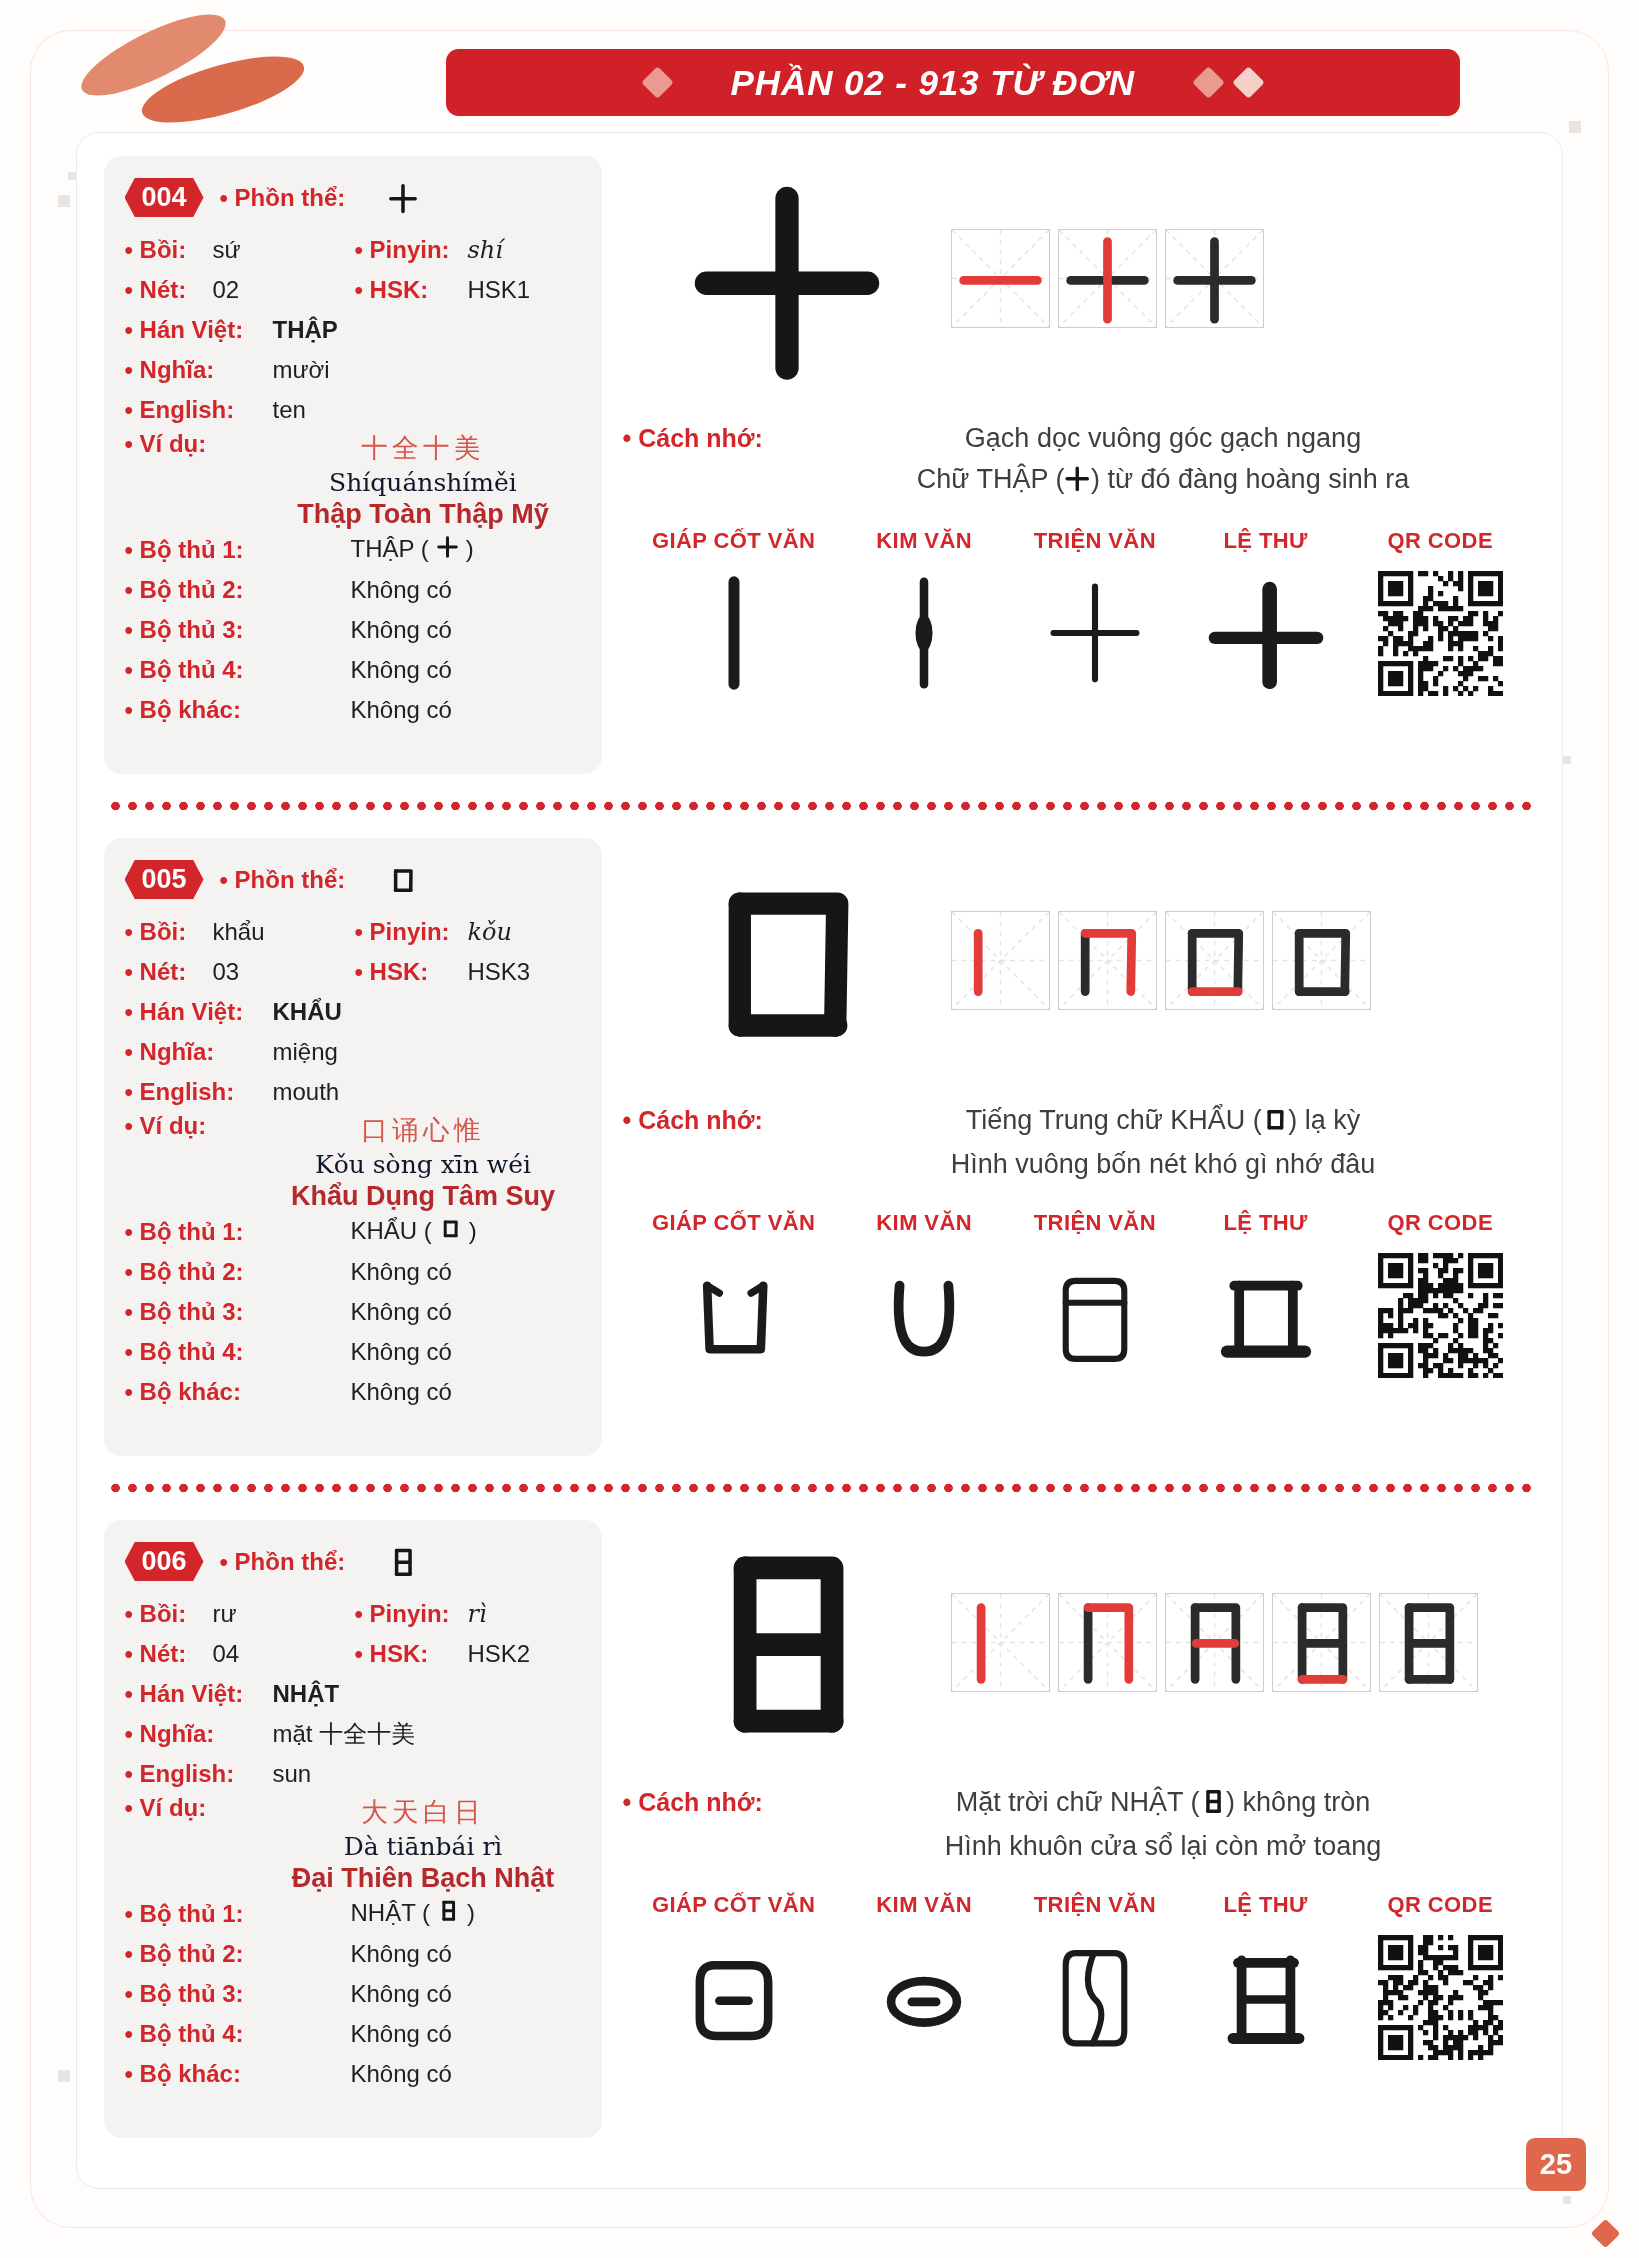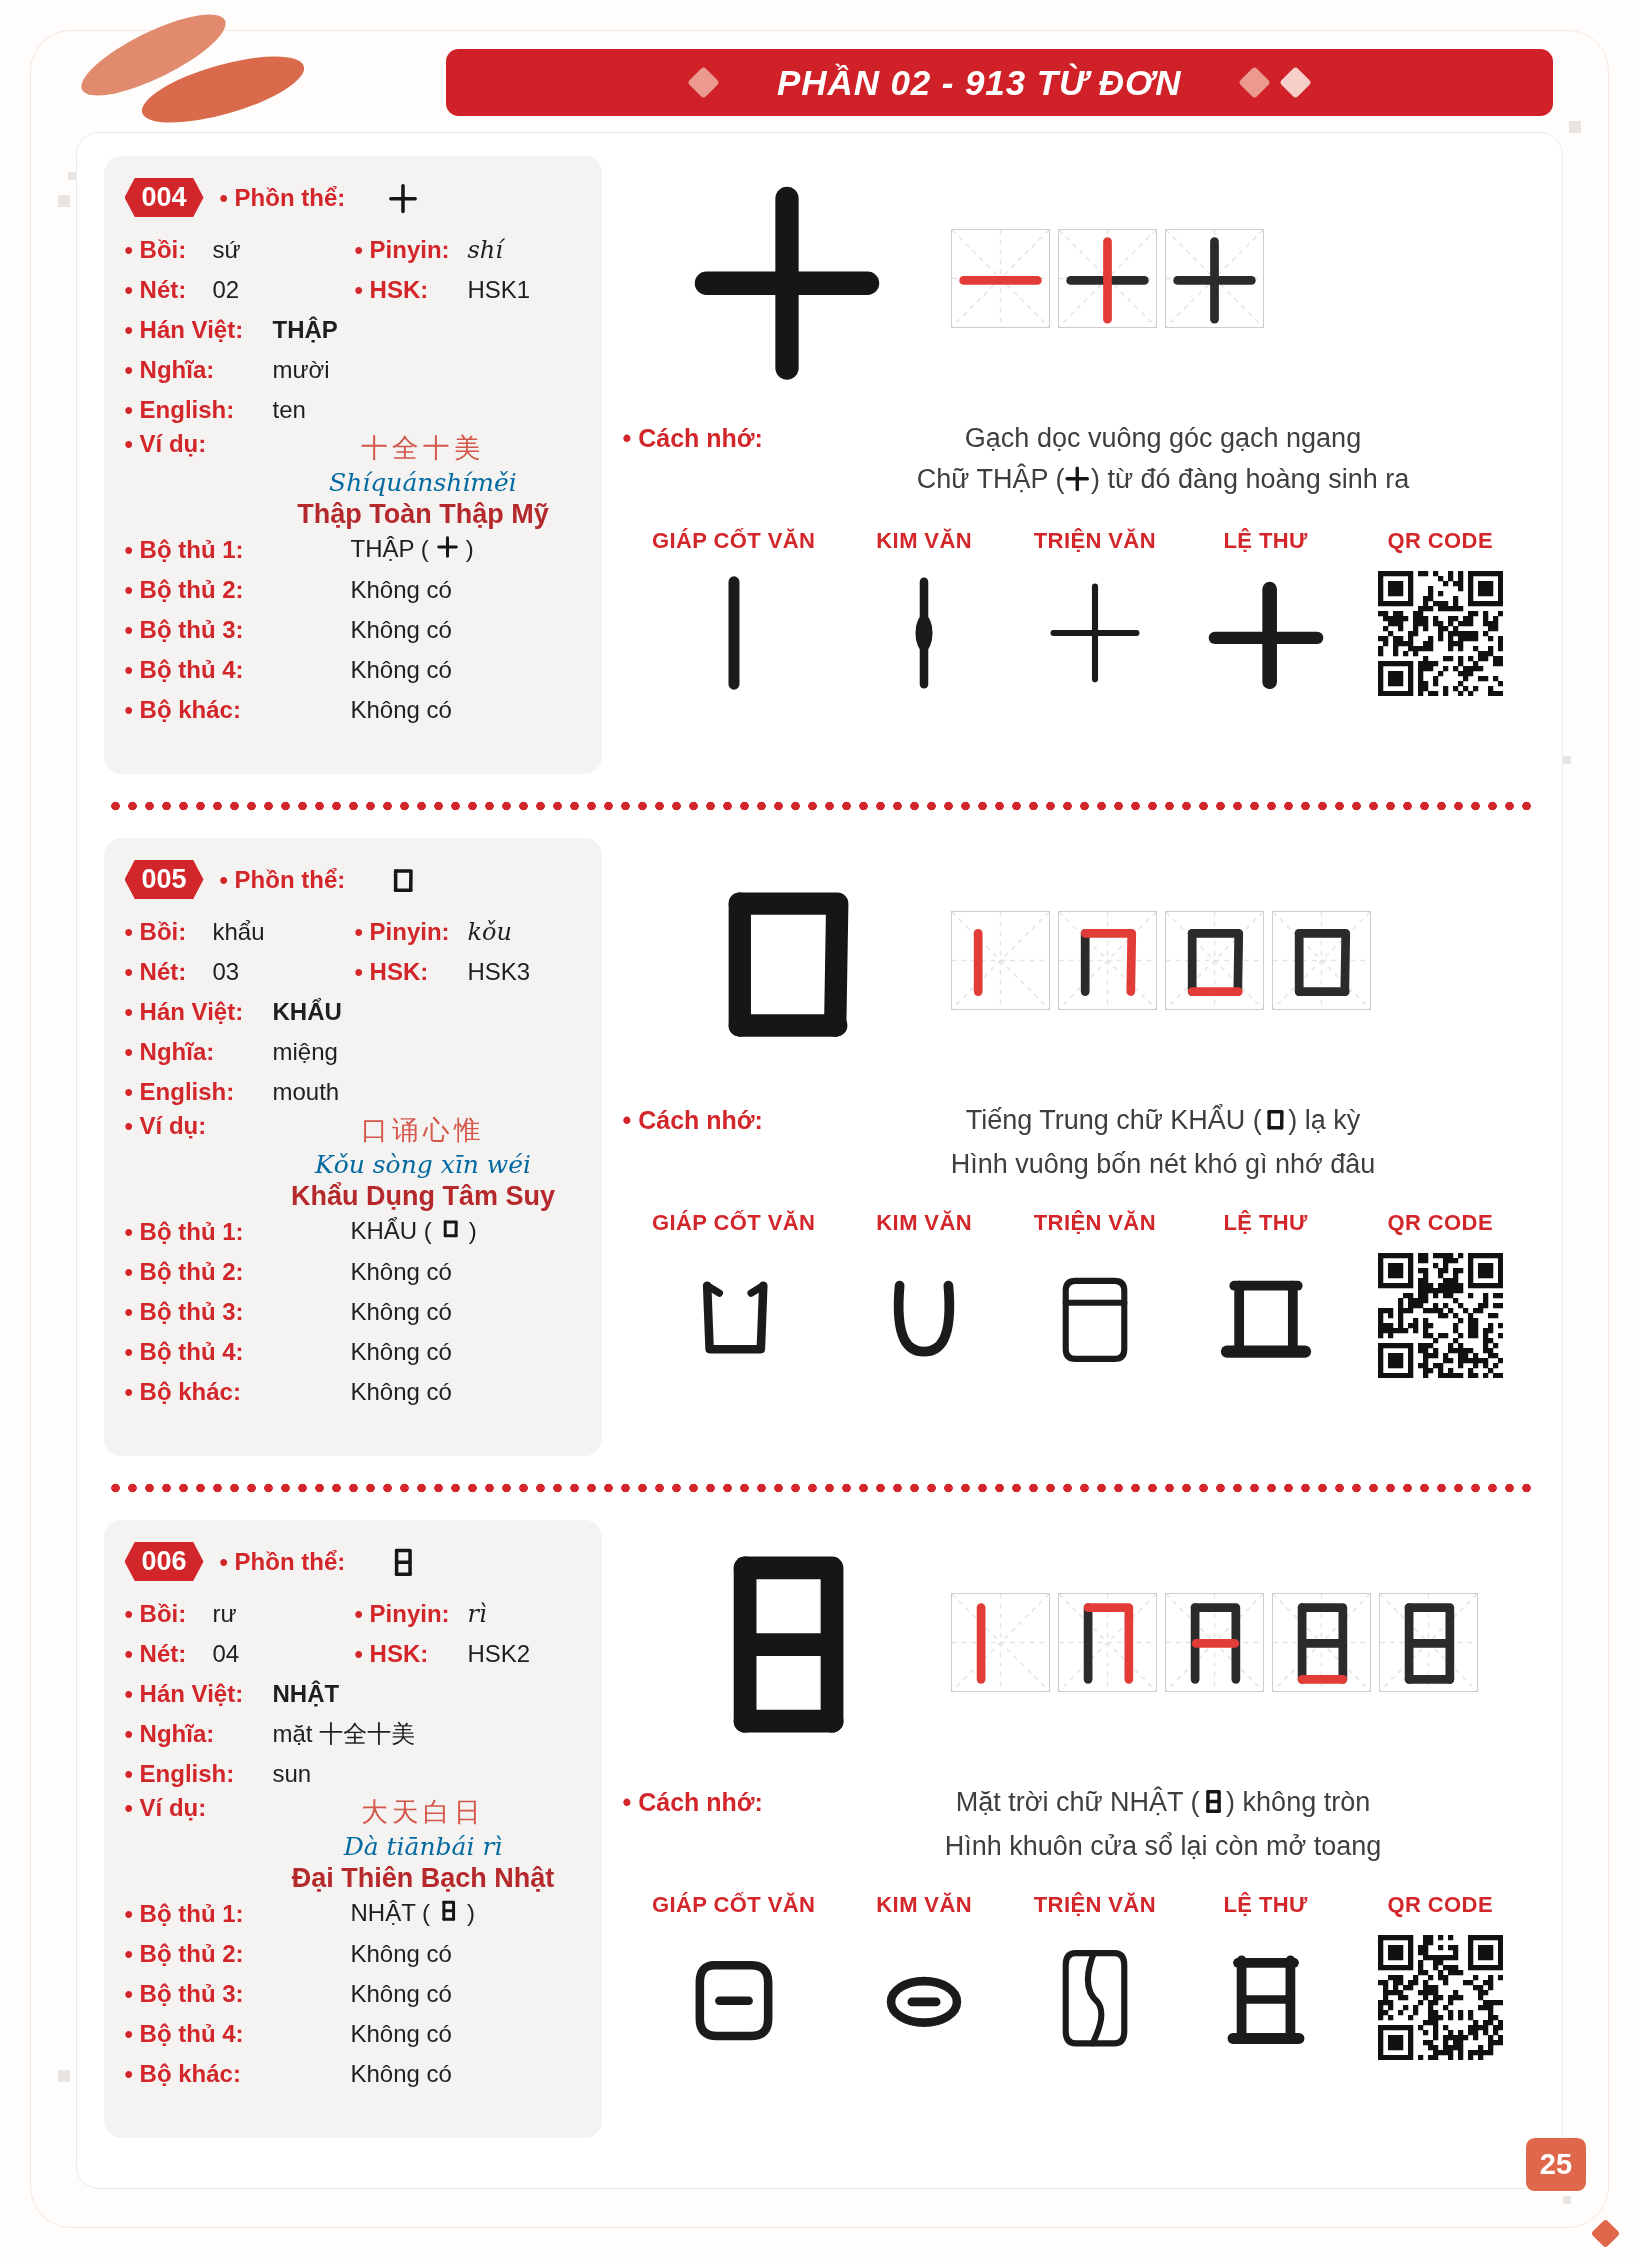--- a/index.html
+++ b/index.html
@@ -7,21 +7,21 @@
   body{font-family:"Liberation Sans","DejaVu Sans",sans-serif;color:#1f1f1f}
   .page{position:relative;width:1639px;height:2258px;background:#fffdfc;overflow:hidden}
   .frame{position:absolute;inset:30px;border:1.8px solid #f6e6df;border-radius:41px;pointer-events:none}
 
   
   .leaf{position:absolute;border-radius:50%}
   .leaf1{left:74px;top:32px;width:159px;height:46px;background:#e18a6d;transform:rotate(-26deg)}
   .leaf2{left:139px;top:65px;width:168px;height:49px;background:#d96a4b;transform:rotate(-16deg)}
 
   
-  .hbar{position:absolute;left:446px;top:49px;width:1107px;height:67px;background:#cf2127;border-radius:12.4px;
+  .hbar{position:absolute;left:446px;top:49px;width:1014px;height:67px;background:#cf2127;border-radius:12.4px;
         display:flex;align-items:center;justify-content:center;gap:62px;color:#fff}
   .htitle{font-size:35px;font-weight:800;font-style:italic;letter-spacing:0.9px;white-space:nowrap}
   .diamond{width:23px;height:23px;transform:rotate(45deg);border-radius:3.5px;flex:0 0 auto}
   .d1{background:#ec9a90}.d2{background:#ec9a90}.d3{background:#f6cfc8}
   .hright{display:flex;gap:17.6px}
 
   
   .card{position:absolute;left:76px;top:132px;width:1487px;height:2057px;background:#fff;
         border:1.8px solid #eceae8;border-radius:23px;padding:23px 26.5px;}
   .px{position:absolute;background:#e7e4e1;width:12.4px;height:12.4px}
@@ -42,21 +42,21 @@
   .lp > .row > .lbl{min-width:148px}
   .two-col{display:grid;grid-template-columns:1fr 1fr;column-gap:4px}
   .colA .lbl{min-width:88px}
   .colB .lbl{min-width:113px}
   .val{color:#1f1f1f}
   .val.strong{font-weight:700}
   .val.pinyin{font-family:"DejaVu Serif","Liberation Serif",serif;font-style:italic}
   .row.vidu{align-items:flex-start}
   .example{flex:1;text-align:center;padding-right:7px}
   .ex-cn{color:#d4574b;font-size:26.5px;letter-spacing:4.4px;font-family:"DejaVu Serif","Liberation Serif",serif;min-height:34px}
-  .ex-py{color:#0369a1;font-family:"DejaVu Serif","Liberation Serif",serif;font-style:italic;font-size:25px;margin:1.8px 0}
+  .ex-py{color:#0f172a;font-family:"DejaVu Serif","Liberation Serif",serif;font-size:25px;margin:1.8px 0}
   .ex-vi{color:#b5282c;font-weight:700;font-size:27px}
   .row.bt .val{padding-left:78px;display:inline-flex;align-items:flex-start;gap:7px}
 
   
   .rp{display:flex;flex-direction:column;padding-top:1.8px}
   .char-row{display:flex;align-items:center;margin-top:3.5px;height:235px}
   .big-wrap{width:328px;display:flex;justify-content:center;align-items:center}
   .stroke-strip{display:flex;gap:8px;align-items:center}
   .sbox{width:99px;height:99px;background:#fff;border:1.8px solid #cfccca}
   .mnemonic-row{display:flex;align-items:flex-start;margin-top:22px;font-size:25px}

